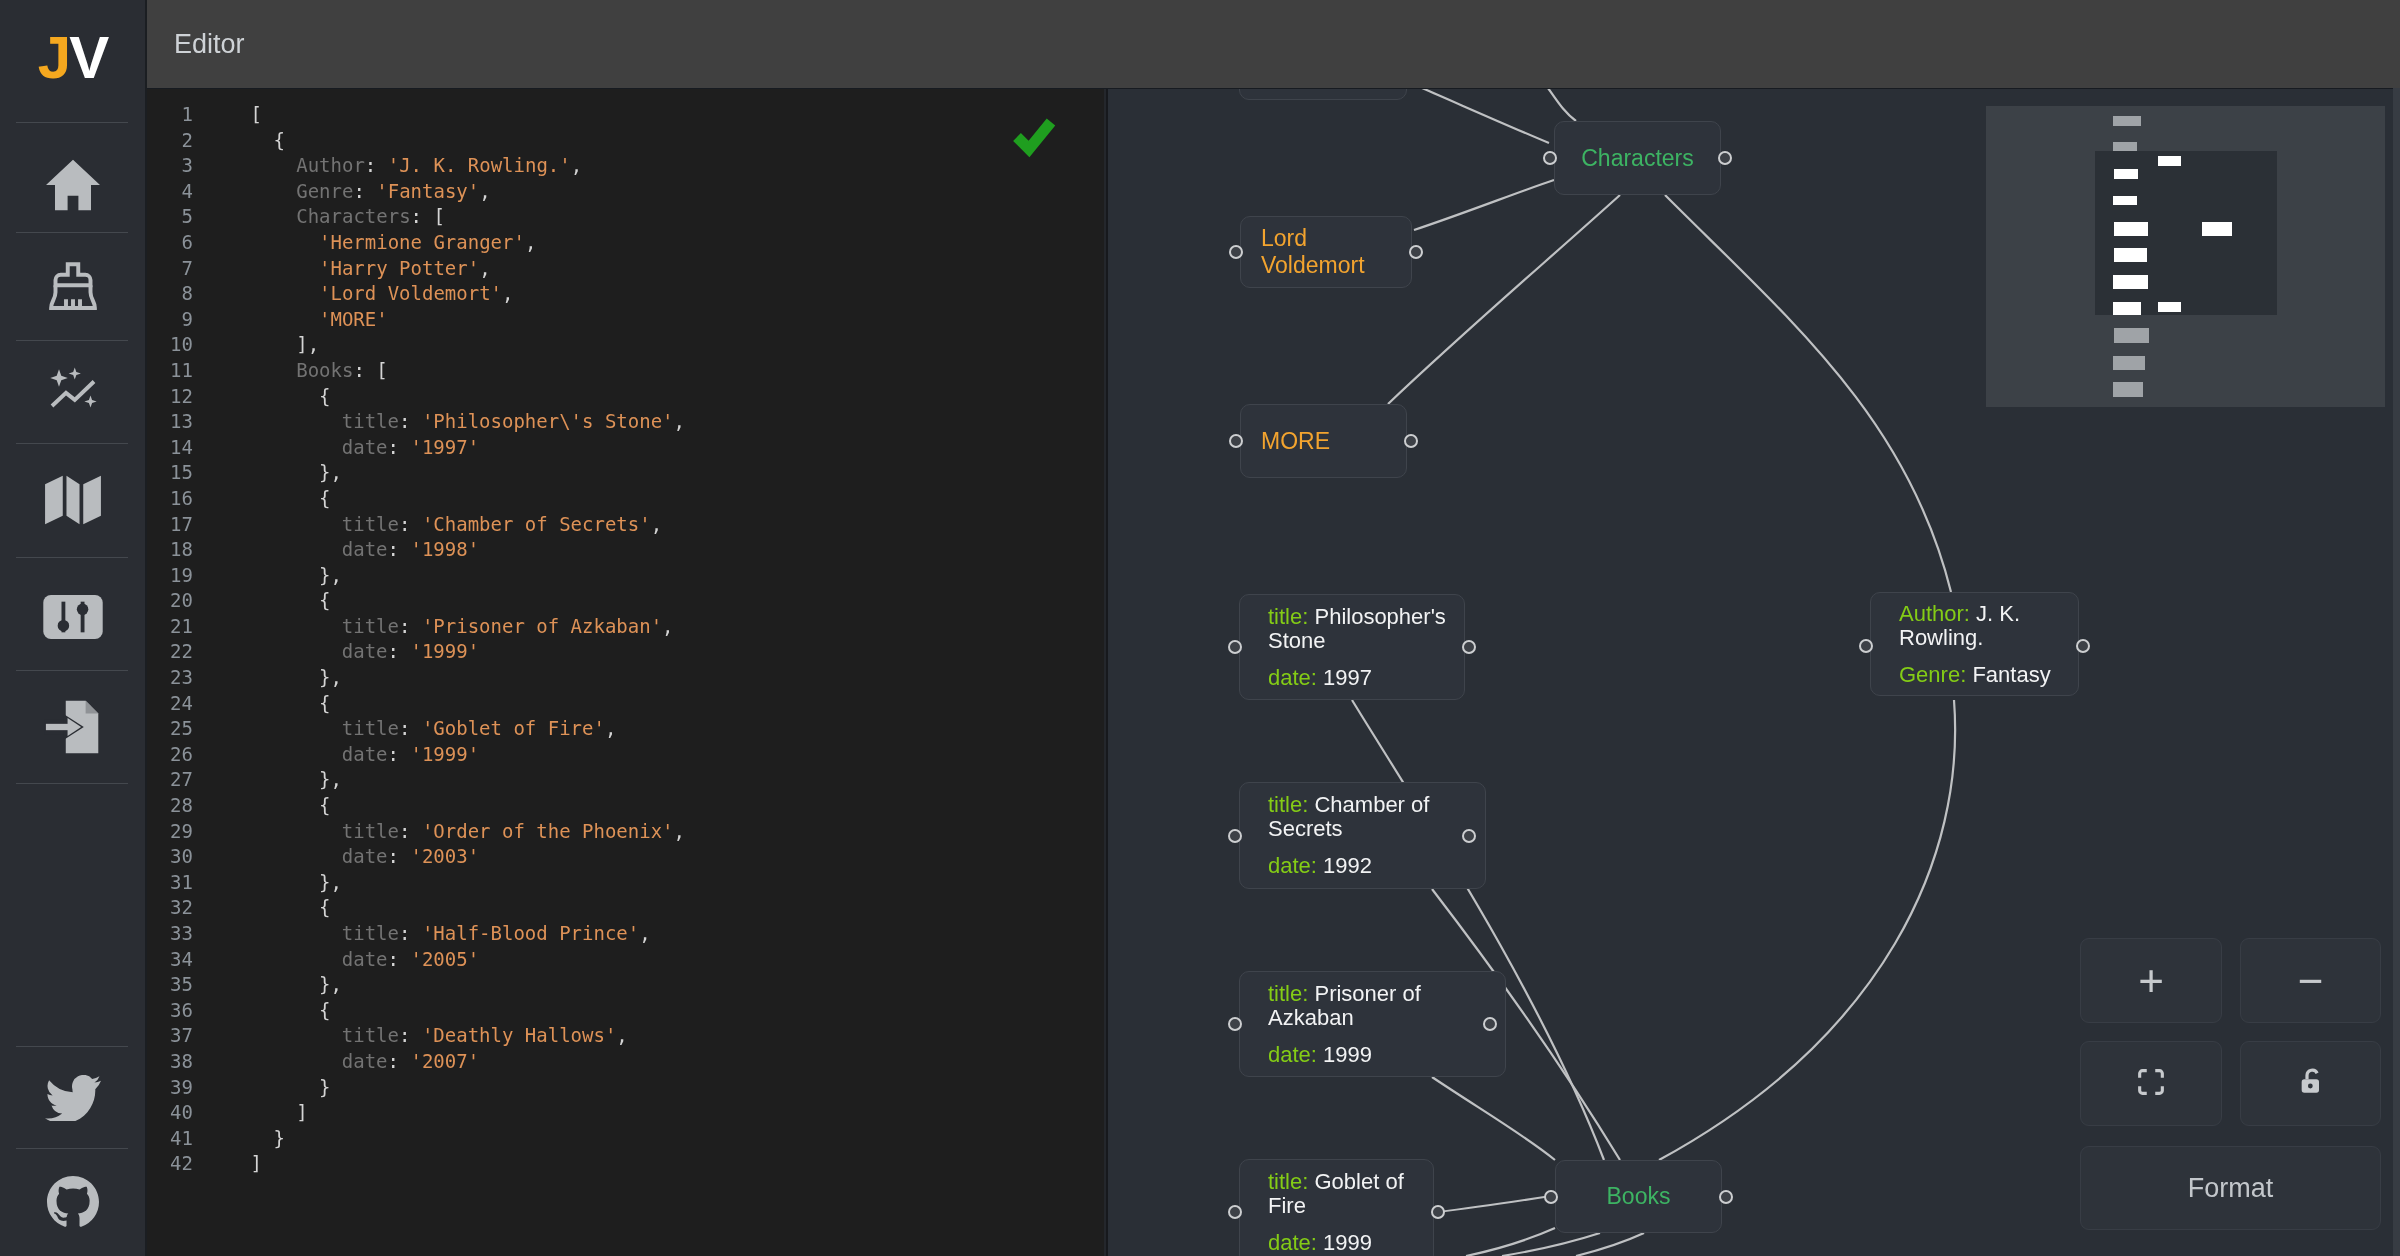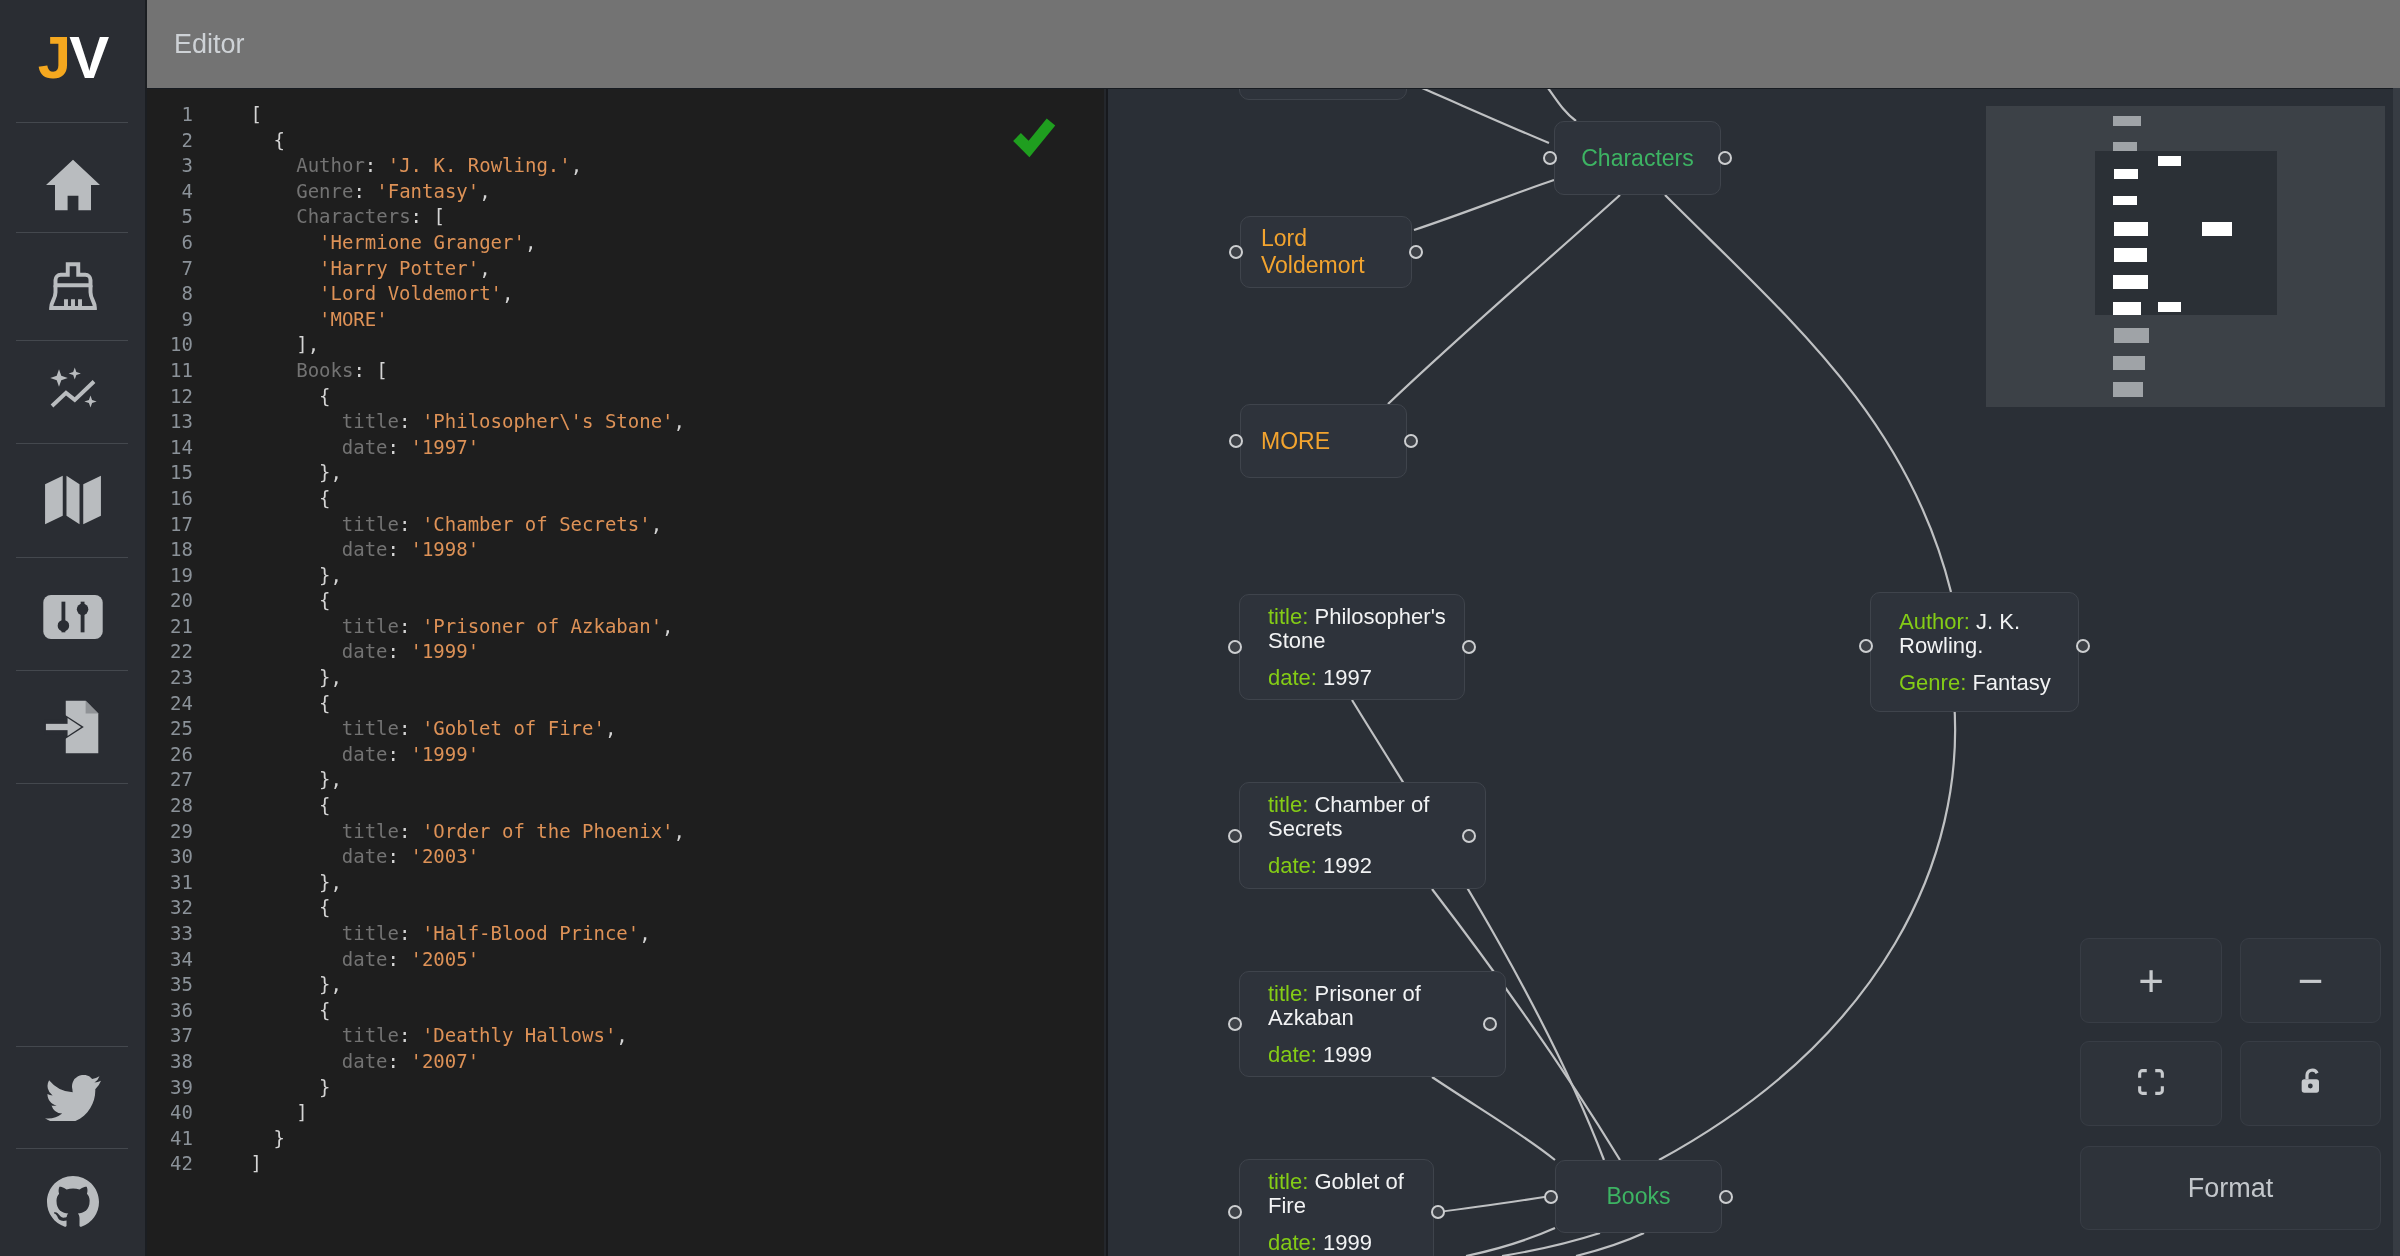--- a/index.html
+++ b/index.html
@@ -8,21 +8,21 @@
   
   #sidebar{position:absolute;left:0;top:0;width:145px;height:1256px;background:#2a2d33;
            border-right:2px solid #1b1e22;z-index:10;}
   .sb-sep{position:absolute;left:16px;width:112px;height:1px;background:#44484e;}
   .sb-item{position:absolute;left:0;width:145px;height:72px;display:flex;align-items:center;justify-content:center;cursor:pointer;}
   .sb-item svg{display:block;}
   #logo{position:absolute;left:0;top:28px;width:145px;text-align:center;
         font-size:60px;font-weight:700;letter-spacing:-2px;line-height:60px;}
   #logo .l1{color:#f5a81f;} #logo .l2{color:#ffffff;}
   
-  #header{position:absolute;left:147px;top:0;width:2253px;height:88px;background:#737373;
+  #header{position:absolute;left:147px;top:0;width:2253px;height:88px;background:#404040;
           border-bottom:1px solid #171b21;z-index:5;}
   #header .title{position:absolute;left:27px;top:0;height:88px;display:flex;align-items:center;
           color:#ced2d6;font-size:27px;}
   
   #editor{position:absolute;left:147px;top:88px;width:957px;height:1168px;background:#1e1e1e;overflow:hidden;}
   #lines{position:absolute;left:0;top:14px;width:100%;font-family:"DejaVu Sans Mono",monospace;
          font-size:19px;line-height:25.6px;white-space:pre;}
   .cl{display:flex;}
   .ln{display:inline-block;width:46px;text-align:right;color:#8b9299;flex:0 0 46px;}
   .code{margin-left:12px;}
@@ -256,21 +256,21 @@
           <div class="grow"><span class="k">date: </span><span class="v">1999</span></div>
         </div>
       </div>
       <div class="port" style="left: 120px; top: 1117px;"></div>
       <div class="port" style="left: 323px; top: 1117px;"></div>
       <div class="gnode" style="left: 447px; top: 1072px; width: 167px; height: 73px;">
         <div class="single center c-green">Books</div>
       </div>
       <div class="port" style="left: 436px; top: 1101.5px;"></div>
       <div class="port" style="left: 611px; top: 1101.5px;"></div>
-      <div class="gnode" style="left: 762px; top: 504px; width: 209px; height: 120px;">
+      <div class="gnode" style="left: 762px; top: 504px; width: 209px; height: 104px;">
         <div class="rows">
           <div class="grow"><span class="k">Author: </span><span class="v">J. K. Rowling.</span></div>
           <div class="grow"><span class="k">Genre: </span><span class="v">Fantasy</span></div>
         </div>
       </div>
       <div class="port" style="left: 751px; top: 551px;"></div>
       <div class="port" style="left: 968px; top: 551px;"></div>
     </div>
 
 </div>

